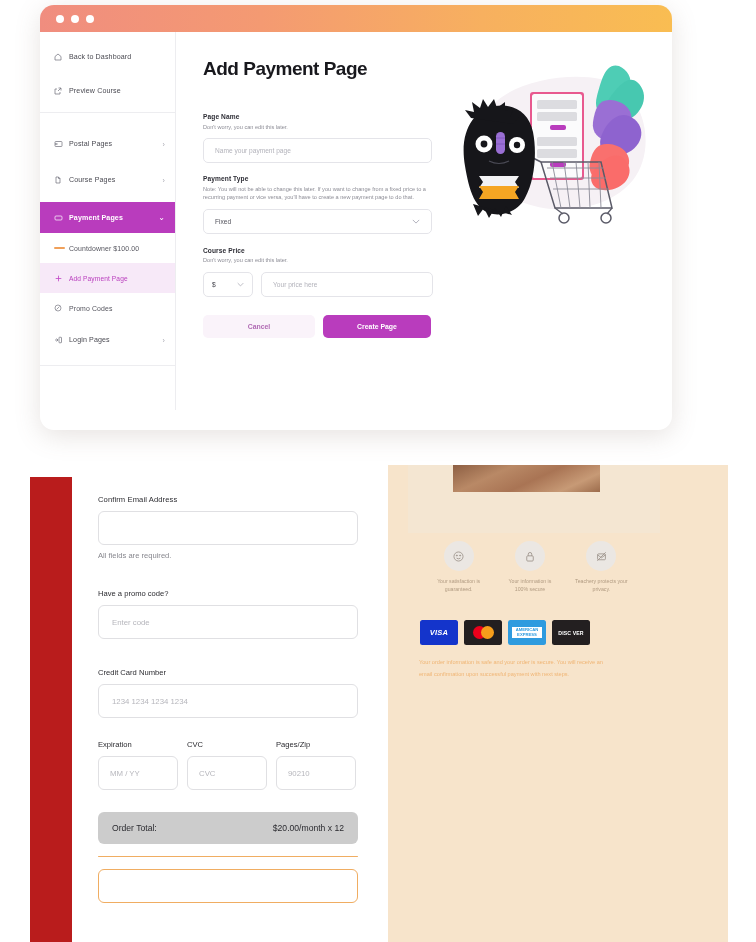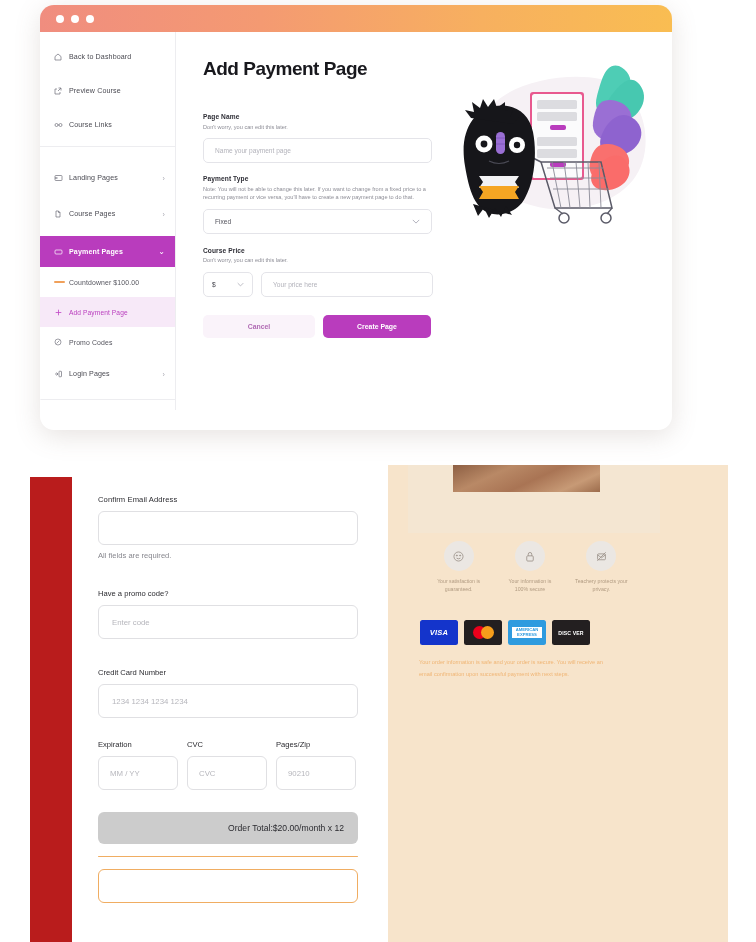--- a/index.html
+++ b/index.html
@@ -172,21 +172,21 @@
   .tc { width: 80px; }
   .tc-input {
     margin-top: 7px; height: 34px; width: 80px;
     border: 1px solid #e0e0e3; border-radius: 6px;
     display: flex; align-items: center; padding: 0 11px;
     font-size: 7.8px; color: #b6b6bc; background: #fff;
   }
   .order-total {
     margin-top: 22px; width: 260px; height: 32px;
     background: #cccccc; border-radius: 6px;
-    display: flex; align-items: center; justify-content: flex-end;
+    display: flex; align-items: center; justify-content: space-between;
     padding: 0 14px; font-size: 8.6px; color: #2b2b30;
   }
   .orange-rule {
     margin-top: 12px; width: 260px; height: 1.4px; background: #f0ad62;
     border-radius: 2px;
   }
   .orange-box {
     margin-top: 12px; width: 260px; height: 34px;
     border: 1.4px solid #f0ad62; border-radius: 6px; background: #fff;
   }
@@ -278,42 +278,32 @@
         <span class="ico">
           <svg width="8" height="8" viewBox="0 0 16 16" fill="none" stroke="currentColor" stroke-width="1.4">
             <path d="M9 2h5v5"></path>
               <path d="M14 2l-6 6"></path>
               <path d="M12 10v4H2V4h4"></path>
           </svg>
         </span>
         <span class="lbl">Preview Course</span>
       </div>
 
-      <div class="nav-row" style="margin-top:4px">
-        <span class="ico">
-          <svg width="9" height="8" viewBox="0 0 18 16" fill="none" stroke="currentColor" stroke-width="1.4">
-            <circle cx="5" cy="8" r="3"></circle>
-              <circle cx="13" cy="8" r="3"></circle>
-              <path d="M8 8h2"></path>
-          </svg>
-        </span>
-        <span class="lbl">Course Links</span>
-      </div>
 
       <div class="nav-sep"></div>
       <div style="height:10px"></div>
 
       <div class="nav-row">
         <span class="ico">
           <svg width="9" height="8" viewBox="0 0 18 16" fill="none" stroke="currentColor" stroke-width="1.4">
             <rect x="2" y="3" width="14" height="10" rx="1.5"></rect>
               <path d="M2 6h5v4H2z" fill="currentColor" stroke="none" opacity=".55"></path>
           </svg>
         </span>
-        <span class="lbl">Landing Pages</span>
+        <span class="lbl">Postal Pages</span>
         <span class="chev">›</span>
       </div>
 
       <div class="nav-row" style="margin-top:6px">
         <span class="ico">
           <svg width="8" height="8" viewBox="0 0 16 16" fill="none" stroke="currentColor" stroke-width="1.4">
             <path d="M4 2h5l3 3v9H4z"></path>
               <path d="M9 2v3h3"></path>
           </svg>
         </span>

